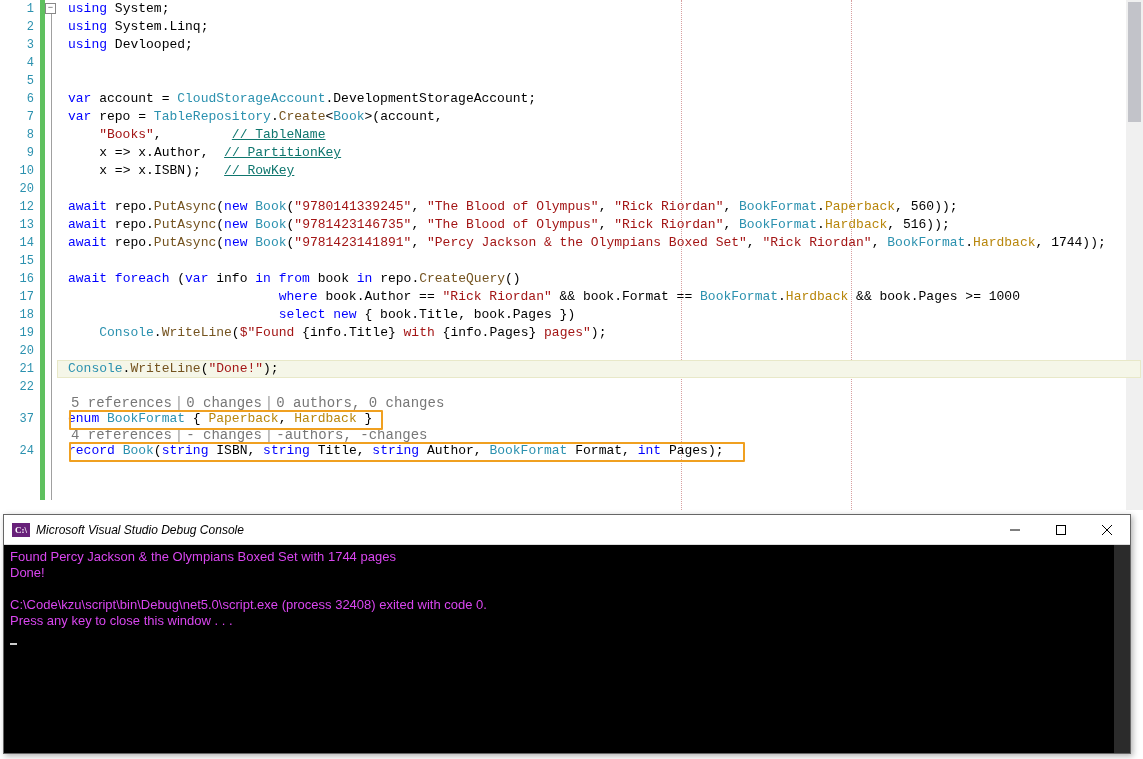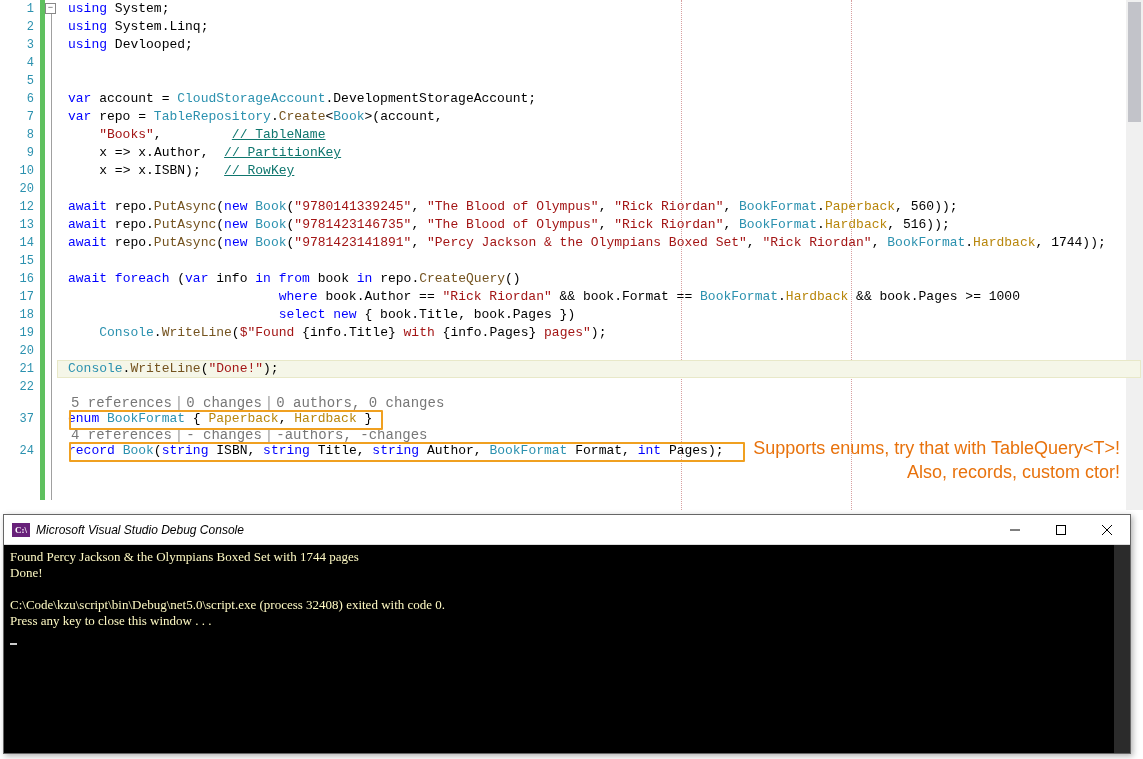--- a/index.html
+++ b/index.html
@@ -44,21 +44,21 @@
   .annotation { position: absolute; color: #e8720c; font-family: 'Segoe UI', Arial, sans-serif; font-size: 18px; text-align: right; line-height: 24px; }
 
   
   .console-window { position: absolute; left: 3px; top: 514px; width: 1128px; height: 240px; border: 1px solid #666; box-shadow: 2px 2px 6px rgba(0,0,0,0.3); }
   .console-titlebar { height: 30px; background: #fff; display: flex; align-items: center; border-bottom: 1px solid #ddd; }
   .console-icon { width: 18px; height: 14px; background: #68217a; margin: 0 6px 0 8px; display:flex; align-items:center; justify-content:center; }
   .console-icon span { color: #fff; font-size: 9px; font-weight: bold; font-family: Consolas; }
   .console-title { font-family: 'Segoe UI', Arial, sans-serif; font-size: 12px; color: #000; flex: 1; font-style: italic; }
   .win-btns { display: flex; height: 100%; }
   .win-btn { width: 46px; display: flex; align-items: center; justify-content: center; font-family: 'Segoe UI Symbol', sans-serif; font-size: 11px; color: #000; }
-  .console-body { background: #000; color: #fef9c3; height: calc(100% - 30px); padding: 4px 6px; font-family: Liberation Serif, serif; font-size: 13px; line-height: 16px; white-space: pre; position: relative; }
+  .console-body { background: #000; color: #d946ef; height: calc(100% - 30px); padding: 4px 6px; font-family: Liberation Sans, sans-serif; font-size: 13px; line-height: 16px; white-space: pre; position: relative; }
   .console-scrollbar { position: absolute; right: 0; top: 0; bottom: 0; width: 16px; background: #2b2b2b; }
   .cursor { display: inline-block; width: 7px; height: 2px; background: #ccc; vertical-align: bottom; }
   .main-scrollbar { position: absolute; right: 0; top: 0; width: 17px; height: 510px; background: #f0f0f0; }
   .main-scrollbar .thumb { position: absolute; left: 2px; right: 2px; top: 2px; height: 120px; background: #c2c3c9; }
 </style>
 </head>
 <body>
 
 <div class="editor-region">
   <div class="ruler r1"></div>
@@ -132,24 +132,20 @@
         <div class="codelens"><span>5 references</span><span class="sep">|</span><span>0 changes</span><span class="sep">|</span><span>0 authors, 0 changes</span></div>
         <div class="line"><span class="kw">enum</span><span class="op"> </span><span class="ty">BookFormat</span><span class="op"> { </span><span class="en">Paperback</span><span class="op">, </span><span class="en">Hardback</span><span class="op"> }</span></div>
         <div class="codelens"><span>4 references</span><span class="sep">|</span><span>- changes</span><span class="sep">|</span><span>-authors, -changes</span></div>
         <div class="line"><span class="kw">record</span><span class="op"> </span><span class="ty">Book</span><span class="op">(</span><span class="kw">string</span><span class="op"> </span><span class="id">ISBN</span><span class="op">, </span><span class="kw">string</span><span class="op"> </span><span class="id">Title</span><span class="op">, </span><span class="kw">string</span><span class="op"> </span><span class="id">Author</span><span class="op">, </span><span class="ty">BookFormat</span><span class="op"> </span><span class="id">Format</span><span class="op">, </span><span class="kw">int</span><span class="op"> </span><span class="id">Pages</span><span class="op">);</span></div>
       </div>
   </div>
 
   <div class="box-highlight" style="left:69px; top:410px; width:314px; height:20px;"></div>
   <div class="box-highlight" style="left:69px; top:442px; width:676px; height:20px;"></div>
 
-  <div class="annotation" style="left:560px; top:436px; width:560px;">
-    <div>Supports enums, try that with TableQuery&lt;T&gt;!</div>
-    <div>Also, records, custom ctor!</div>
-  </div>
 </div>
 
 <div class="console-window">
   <div class="console-titlebar">
     <div class="console-icon">
         <span>C:\</span>
       </div>
     <div class="console-title">Microsoft Visual Studio Debug Console</div>
     <div class="win-btns">
       <div class="win-btn">

